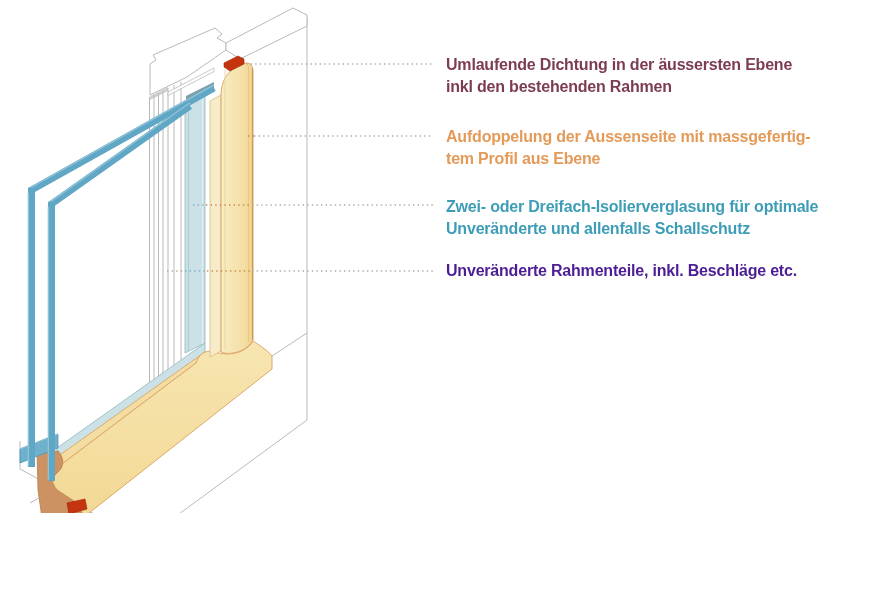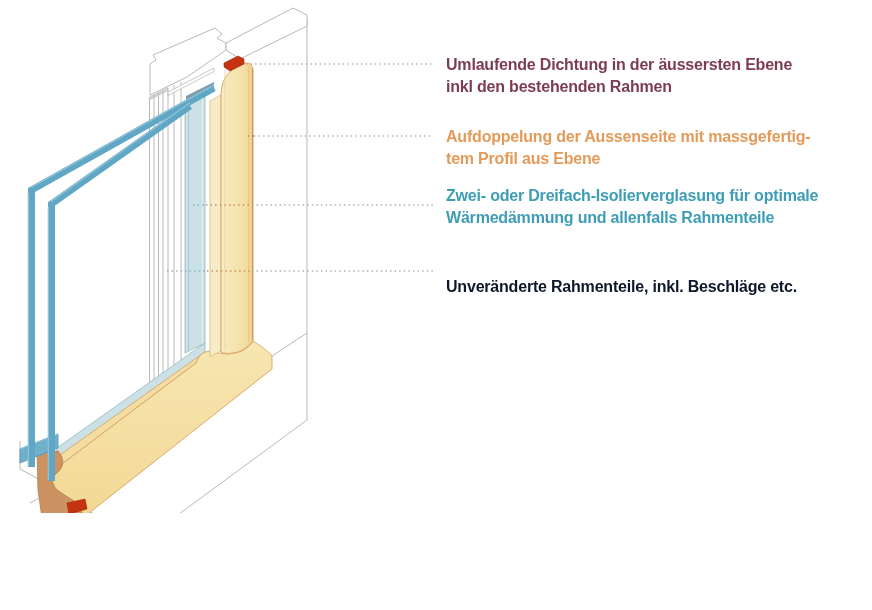--- a/index.html
+++ b/index.html
@@ -113,22 +113,22 @@
   <div class="label" style="top: 54px; color: rgb(125, 60, 80);">
     <div>Umlaufende Dichtung in der äussersten Ebene</div>
     <div>inkl den bestehenden Rahmen</div>
   </div>
 
   <div class="label" style="top: 126px; color: rgb(228, 154, 88);">
     <div>Aufdoppelung der Aussenseite mit massgefertig-</div>
     <div>tem Profil aus Ebene</div>
   </div>
 
-  <div class="label" style="top: 185px; color: rgb(61, 157, 182);">
+  <div class="label" style="top: 196px; color: rgb(61, 157, 182);">
     <div>Zwei- oder Dreifach-Isolierverglasung für optimale</div>
-    <div>Wärmedämmung und allenfalls Rahmenteile</div>
+    <div>Unveränderte und allenfalls Schallschutz</div>
   </div>
 
-  <div class="label" style="top: 276px; color: #0f172a;">
+  <div class="label" style="top: 260px; color: #4c1d95;">
     <div>Unveränderte Rahmenteile, inkl. Beschläge etc.</div>
   </div>
 
 </div>
 
 </body></html>

